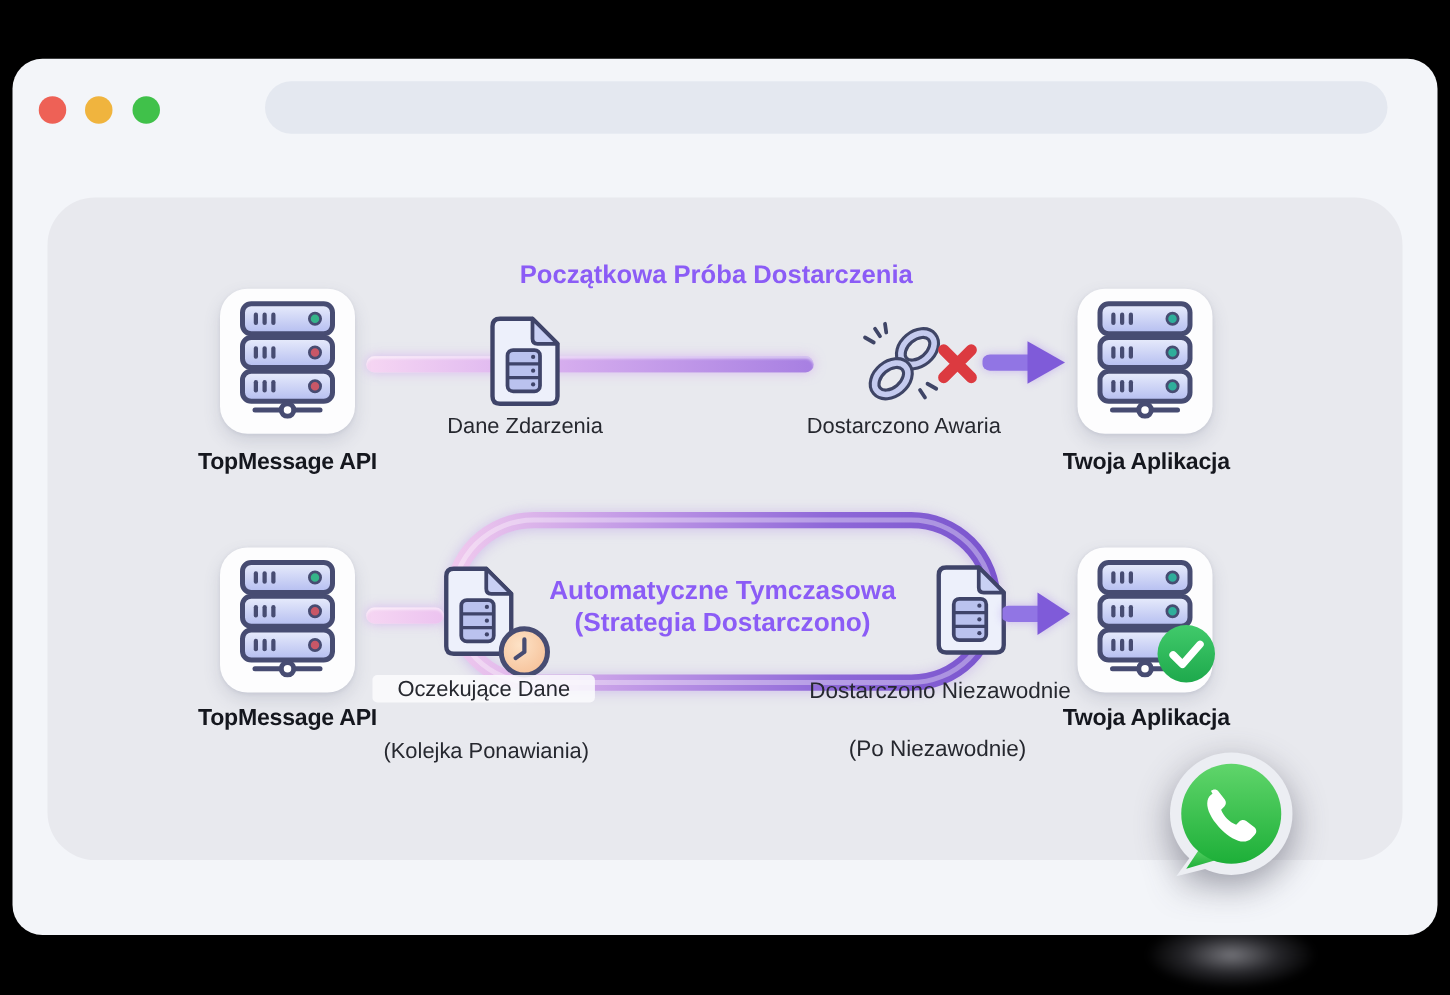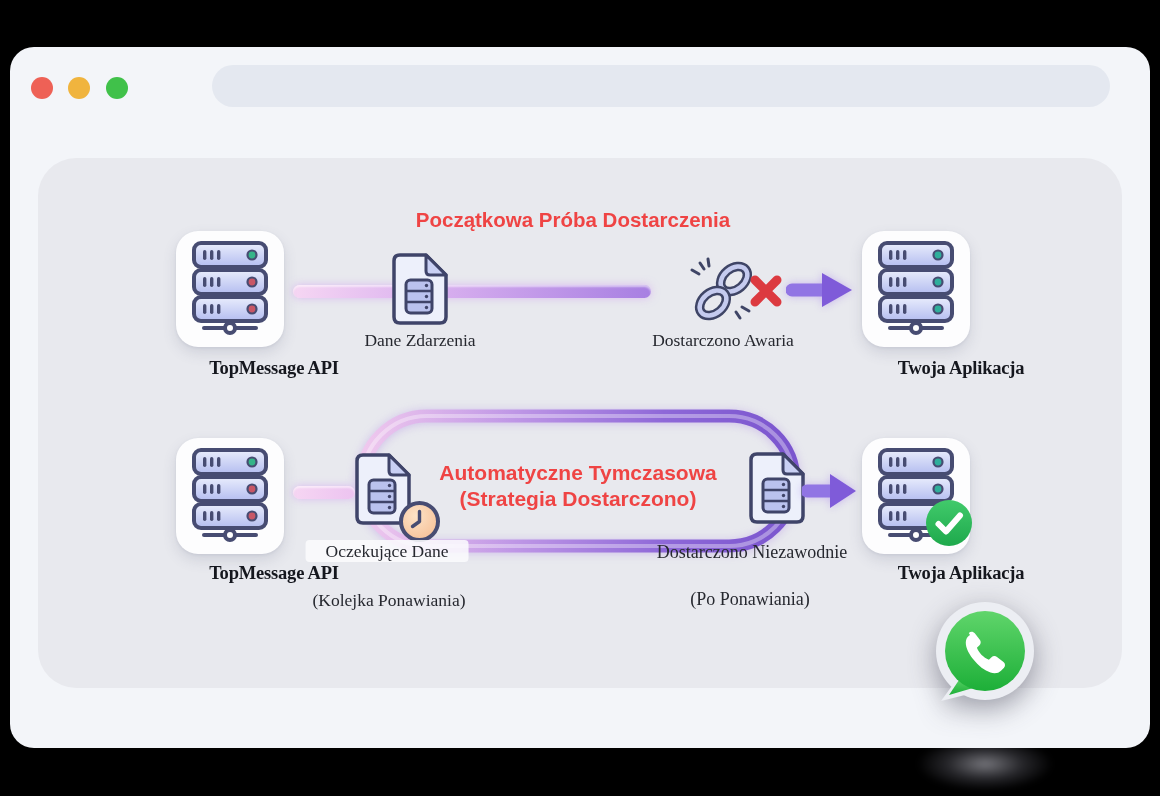--- a/index.html
+++ b/index.html
@@ -5,24 +5,24 @@
   html,body{margin:0;padding:0;background:#000;}
   body{position:relative;width:1160px;height:796px;overflow:hidden;
        font-family:"Liberation Sans","DejaVu Sans",sans-serif;}
   .abs{position:absolute;}
   .window{left:10px;top:47px;width:1140px;height:701px;background:#f3f5f9;border-radius:24px;}
   .dot{width:22px;height:22px;border-radius:50%;top:77px;}
   .urlbar{left:212px;top:65px;width:898px;height:42px;border-radius:21px;background:#e4e8f0;}
   .panel{left:38px;top:158px;width:1084px;height:530px;border-radius:38px;background:#e8e9ee;}
   .card{width:108px;height:116px;background:#fdfdfe;border-radius:22px;
         box-shadow:0 6px 14px rgba(80,85,120,.16),0 1px 3px rgba(80,85,120,.10);}
-  .lbl{transform:translateX(-50%);white-space:nowrap;text-align:right;color:#20222b;font-family:Liberation Serif, serif;}
-  .lbl-bold{font-weight:700;font-size:18.5px;color:#15171e;letter-spacing:-.2px;margin-left:44px;}
+  .lbl{transform:translateX(-50%);white-space:nowrap;text-align:right;color:#20222b;}
+  .lbl-bold{font-weight:700;font-size:18.5px;color:#15171e;letter-spacing:-.2px;}
   .lbl-reg{font-weight:400;font-size:17.5px;color:#26282f;}
-  .title{transform:translateX(-50%);white-space:nowrap;font-weight:700;color:#ef4444;text-align:center;}
+  .title{transform:translateX(-50%);white-space:nowrap;font-weight:700;color:#8b5cf6;text-align:center;}
   .title-1{font-size:20.5px;}
   .title-2{font-size:21px;}
   .flowline{height:13px;border-radius:7px;
             box-shadow:0 0 9px rgba(205,150,240,.55), inset 0 2px 2px rgba(255,255,255,.55);}
   .line1{background:linear-gradient(90deg,#f6d6f3 0%,#d9b0ef 40%,#a77fe2 100%);}
   .line2{background:linear-gradient(90deg,#f6d6f3 0%,#ecc3f0 100%);}
   .chip{background:rgba(250,250,253,.88);border-radius:4px;padding:1px 20px;}
   .loop-svg{filter:drop-shadow(0 1px 5px rgba(160,115,225,.35));}
   .arrow-svg{filter:drop-shadow(0 0 4px rgba(160,120,235,.45));}
   .wa{filter:drop-shadow(0 9px 14px rgba(45,45,65,.45));}
@@ -202,21 +202,21 @@
   <circle cx="64" cy="43" r="4.5" fill="#2fae9b" stroke="#474c72" stroke-width="2.2"></circle>
   <circle cx="64" cy="70" r="4.5" fill="#2fae9b" stroke="#474c72" stroke-width="2.2"></circle>
 </svg>
 <svg class="abs" style="left:923px;top:497px" width="52" height="52" viewBox="0 0 52 52">
   <circle cx="26" cy="26" r="23" fill="url(#chkGrad)"></circle>
   <path d="M15.5 27 L23 34.5 L37 18.5" stroke="#fff" stroke-width="6" fill="none" stroke-linecap="round" stroke-linejoin="round"></path>
 </svg>
 <div class="abs lbl lbl-bold" style="left:917px;top:563px">Twoja Aplikacja</div>
 
 <div class="abs lbl lbl-reg" style="left:752px;top:542px;font-size:18px">Dostarczono Niezawodnie</div>
-<div class="abs lbl lbl-reg" style="left:750px;top:589px;font-size:18px">(Po Ponawiania)</div>
+<div class="abs lbl lbl-reg" style="left:750px;top:589px;font-size:18px">(Po Niezawodnie)</div>
 
 <div class="abs wa" style="left:933px;top:601px;width:104px;height:104px">
   <svg width="104" height="104" viewBox="0 0 104 104">
     <path d="M24 78 L8 100 L40 92 Z" fill="#eceef3"></path>
     <circle cx="52" cy="50" r="49" fill="#eceef3"></circle>
     <path d="M28 76 L16 94 L40 87 Z" fill="url(#waGrad)"></path>
     <circle cx="52" cy="50" r="40" fill="url(#waGrad)"></circle>
     <path d="M37 34 c-2 1-3.5 3-4 5.5 c-1 5 1.5 11.5 7 18.5 c5.5 7 11.5 11.5 17.5 13.5
              c4 1.3 8 .8 10.5-1.8 l2.8-2.8 c1.8-1.8 1.6-4.4-.3-6 l-6.5-5
              c-1.7-1.3-4-1.2-5.5 .3 l-2.6 2.6 c-5.5-2.3-9.8-6.6-12-12 l2.6-2.6

